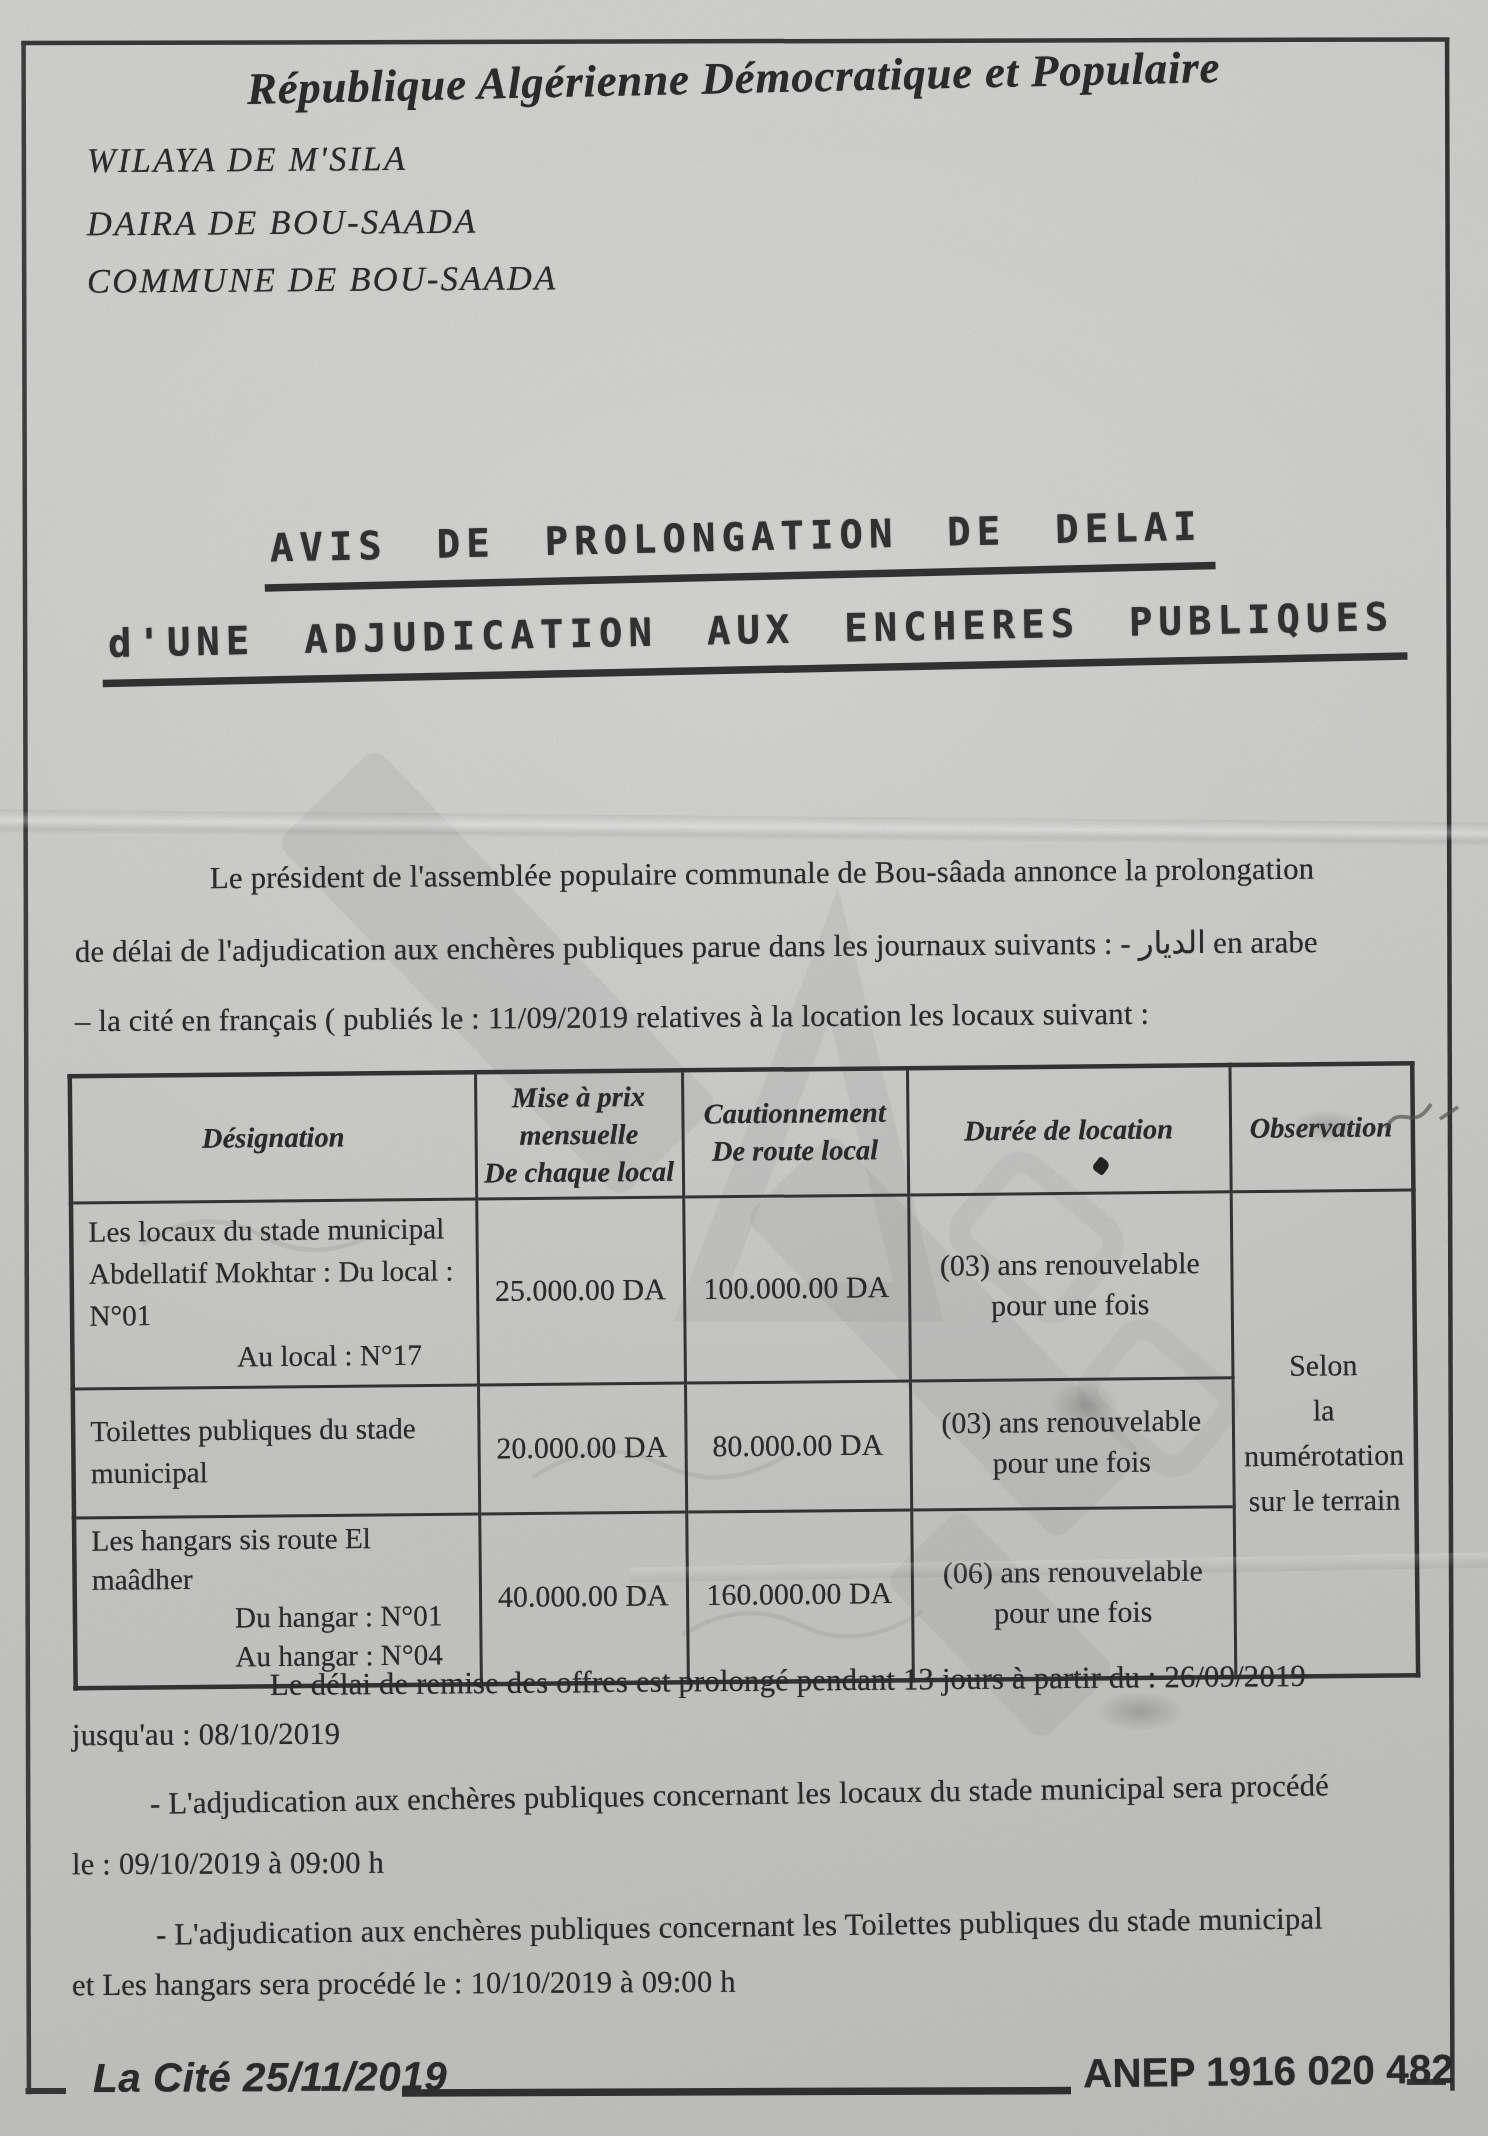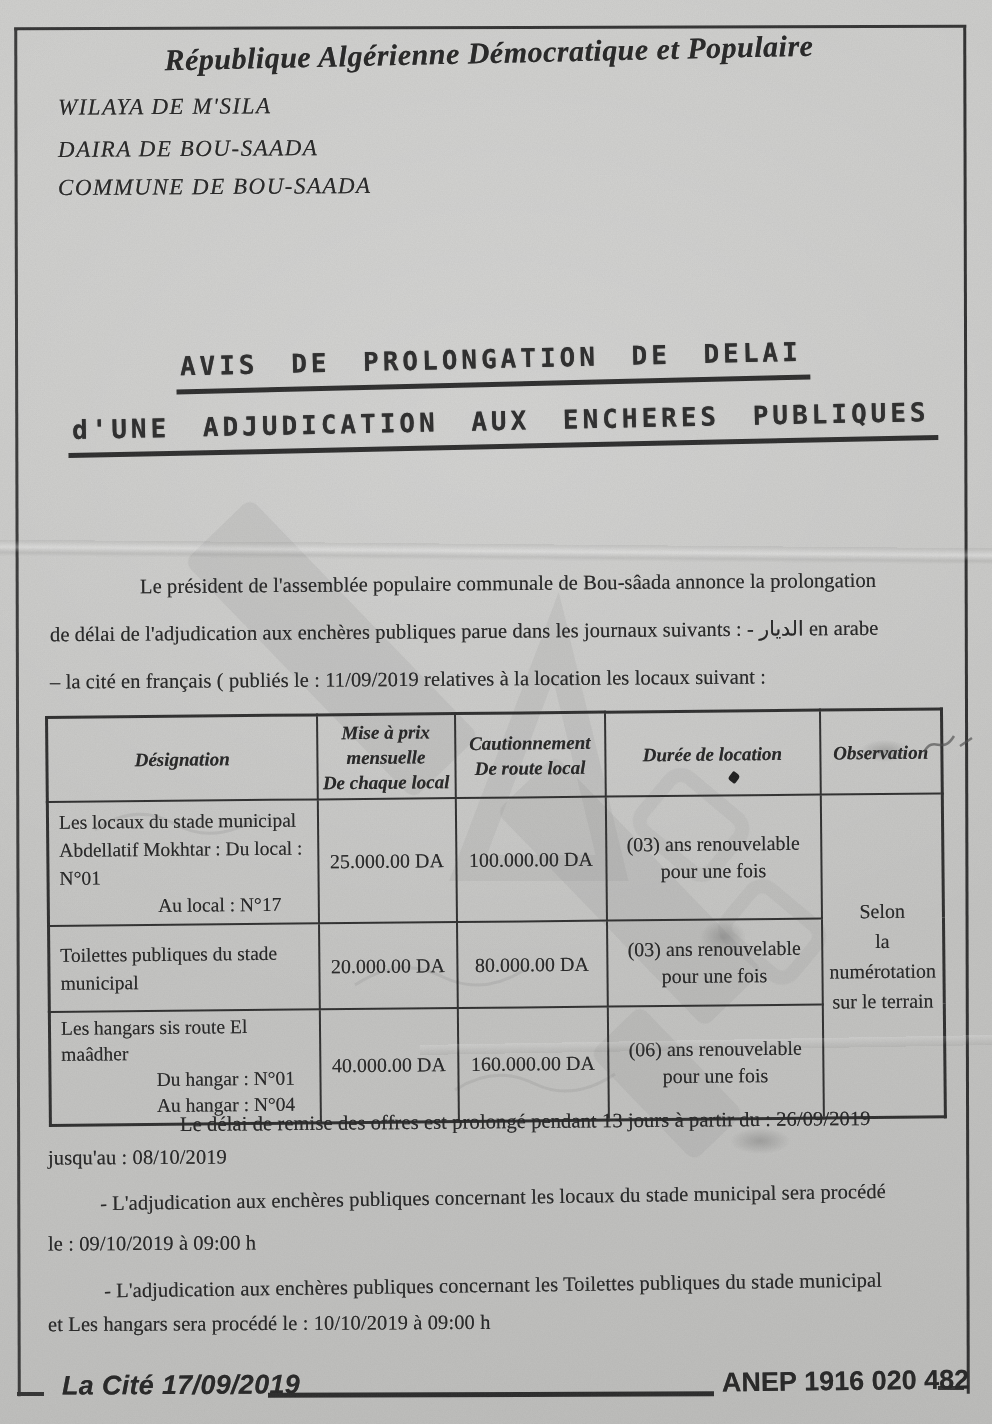--- a/index.html
+++ b/index.html
@@ -194,21 +194,21 @@
 
   <div id="n1a" class="abs bodyline ink">Le délai de remise des offres est prolongé pendant 13 jours à partir du : 26/09/2019</div>
   <div id="n1b" class="abs bodyline ink">jusqu'au : 08/10/2019</div>
   <div id="n2a" class="abs bodyline ink">- L'adjudication aux enchères publiques concernant les locaux du stade municipal sera procédé</div>
   <div id="n2b" class="abs bodyline ink">le : 09/10/2019 à 09:00 h</div>
   <div id="n3a" class="abs bodyline ink">- L'adjudication aux enchères publiques concernant les Toilettes publiques du stade municipal</div>
   <div id="n3b" class="abs bodyline ink">et Les hangars sera procédé le : 10/10/2019 à 09:00 h</div>
 
   <div id="footer-left" class="abs ink">
     <span>La Cité</span>
-    <span>17/09/2019</span>
+    <span>25/11/2019</span>
   </div>
   <div id="footer-divider" class="abs"></div>
   <div id="footer-anep" class="abs ink">ANEP 1916 020 482</div>
 
   <div id="crease" class="abs"></div>
   <div id="crease2" class="abs"></div>
   <div id="smudge1" class="abs smudge"></div>
   <div id="smudge2" class="abs smudge"></div>
   <div id="smudge3" class="abs smudge"></div>
 

